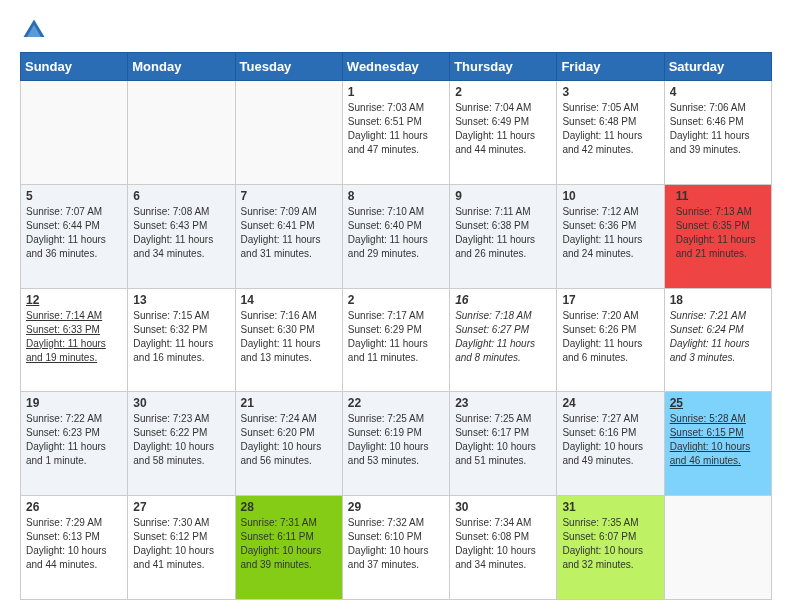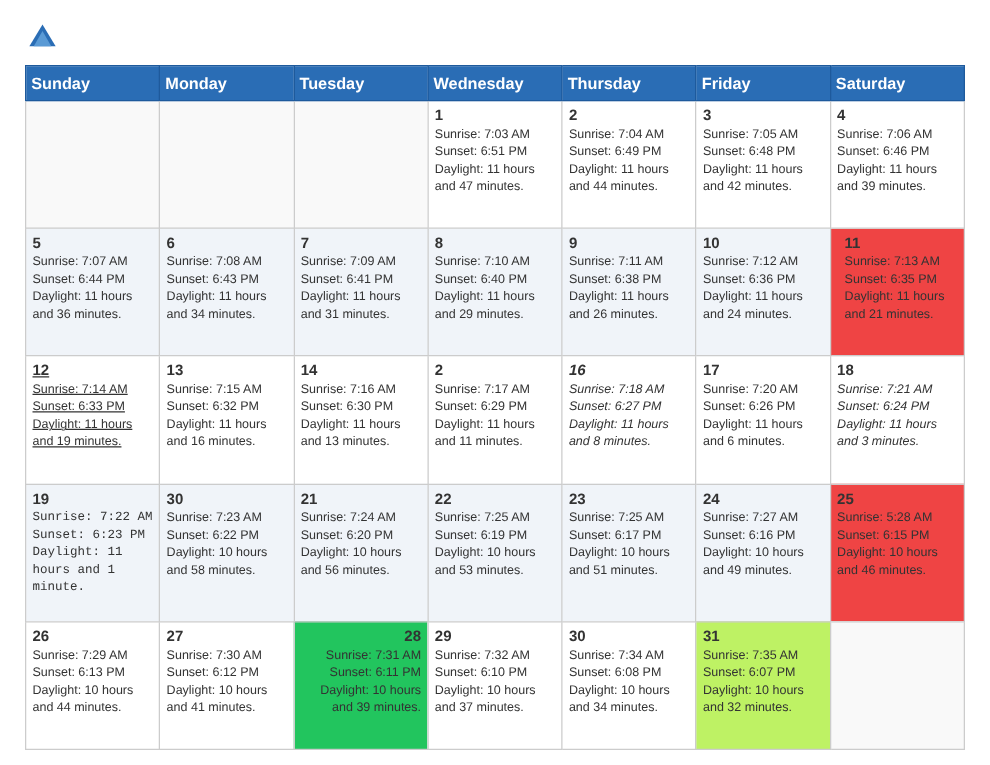--- a/index.html
+++ b/index.html
@@ -255,21 +255,21 @@
           <td style="background: rgb(255, 255, 255);">
             <span class="day-num">18</span>
             <div class="day-info" style="white-space: pre-line; font-style: italic;">Sunrise: 7:21 AM
 Sunset: 6:24 PM
 Daylight: 11 hours and 3 minutes.</div>
           </td>
         </tr>
         <tr>
           <td style="background: rgb(240, 244, 249);">
             <span class="day-num">19</span>
-            <div class="day-info" style="white-space: pre-line; font-family: Liberation Mono, monospace;">Sunrise: 7:22 AM
+            <div class="day-info" style="white-space: pre-line;">Sunrise: 7:22 AM
 Sunset: 6:23 PM
 Daylight: 11 hours and 1 minute.</div>
           </td>
           <td style="background: rgb(240, 244, 249);">
             <span class="day-num">30</span>
             <div class="day-info" style="white-space: pre-line;">Sunrise: 7:23 AM
 Sunset: 6:22 PM
 Daylight: 10 hours and 58 minutes.</div>
           </td>
           <td style="background: rgb(240, 244, 249);">
@@ -289,41 +289,41 @@
             <div class="day-info" style="white-space: pre-line;">Sunrise: 7:25 AM
 Sunset: 6:17 PM
 Daylight: 10 hours and 51 minutes.</div>
           </td>
           <td style="background: rgb(240, 244, 249);">
             <span class="day-num">24</span>
             <div class="day-info" style="white-space: pre-line;">Sunrise: 7:27 AM
 Sunset: 6:16 PM
 Daylight: 10 hours and 49 minutes.</div>
           </td>
-          <td style="background: #ef4444;">
+          <td style="background: #7dd3fc; text-decoration: underline;">
             <span class="day-num">25</span>
             <div class="day-info" style="white-space: pre-line;">Sunrise: 5:28 AM
 Sunset: 6:15 PM
 Daylight: 10 hours and 46 minutes.</div>
           </td>
         </tr>
         <tr>
           <td style="background: rgb(255, 255, 255);">
             <span class="day-num">26</span>
             <div class="day-info" style="white-space: pre-line;">Sunrise: 7:29 AM
 Sunset: 6:13 PM
 Daylight: 10 hours and 44 minutes.</div>
           </td>
           <td style="background: rgb(255, 255, 255);">
             <span class="day-num">27</span>
             <div class="day-info" style="white-space: pre-line;">Sunrise: 7:30 AM
 Sunset: 6:12 PM
 Daylight: 10 hours and 41 minutes.</div>
           </td>
-          <td style="background: #22c55e; text-align: right;">
+          <td style="background: #84cc16;">
             <span class="day-num">28</span>
             <div class="day-info" style="white-space: pre-line;">Sunrise: 7:31 AM
 Sunset: 6:11 PM
 Daylight: 10 hours and 39 minutes.</div>
           </td>
           <td style="background: rgb(255, 255, 255);">
             <span class="day-num">29</span>
             <div class="day-info" style="white-space: pre-line;">Sunrise: 7:32 AM
 Sunset: 6:10 PM
 Daylight: 10 hours and 37 minutes.</div>

